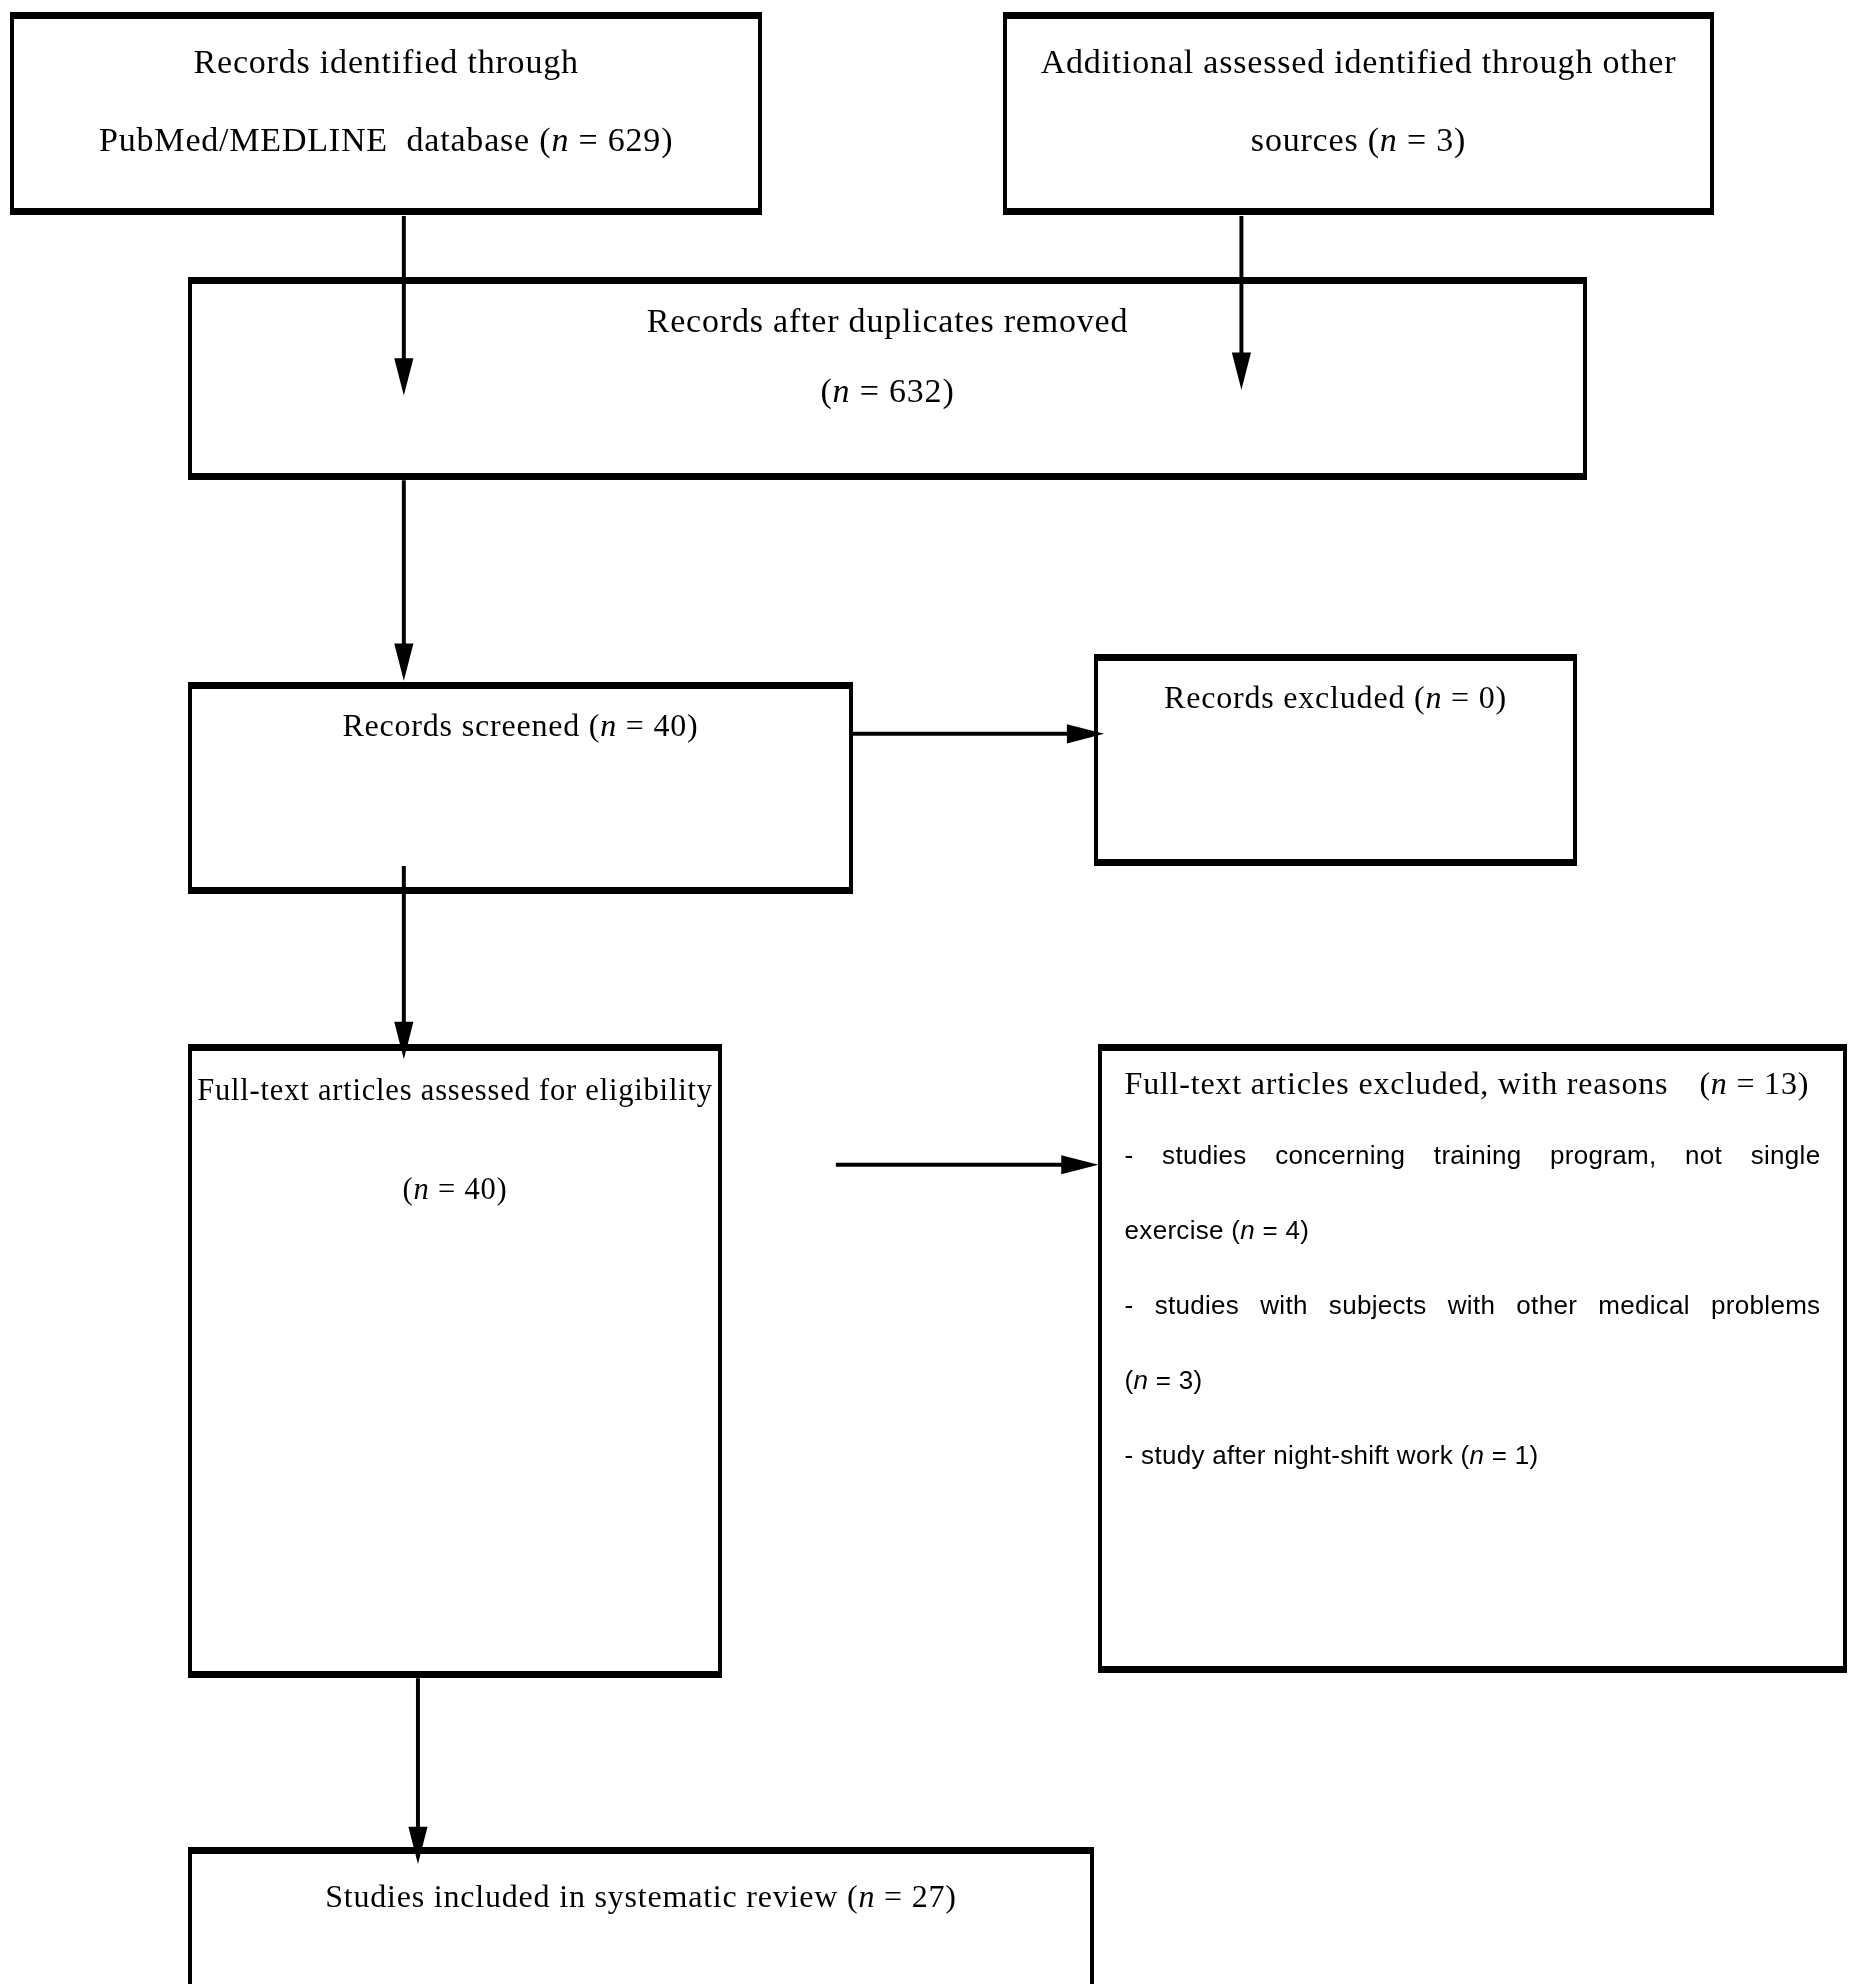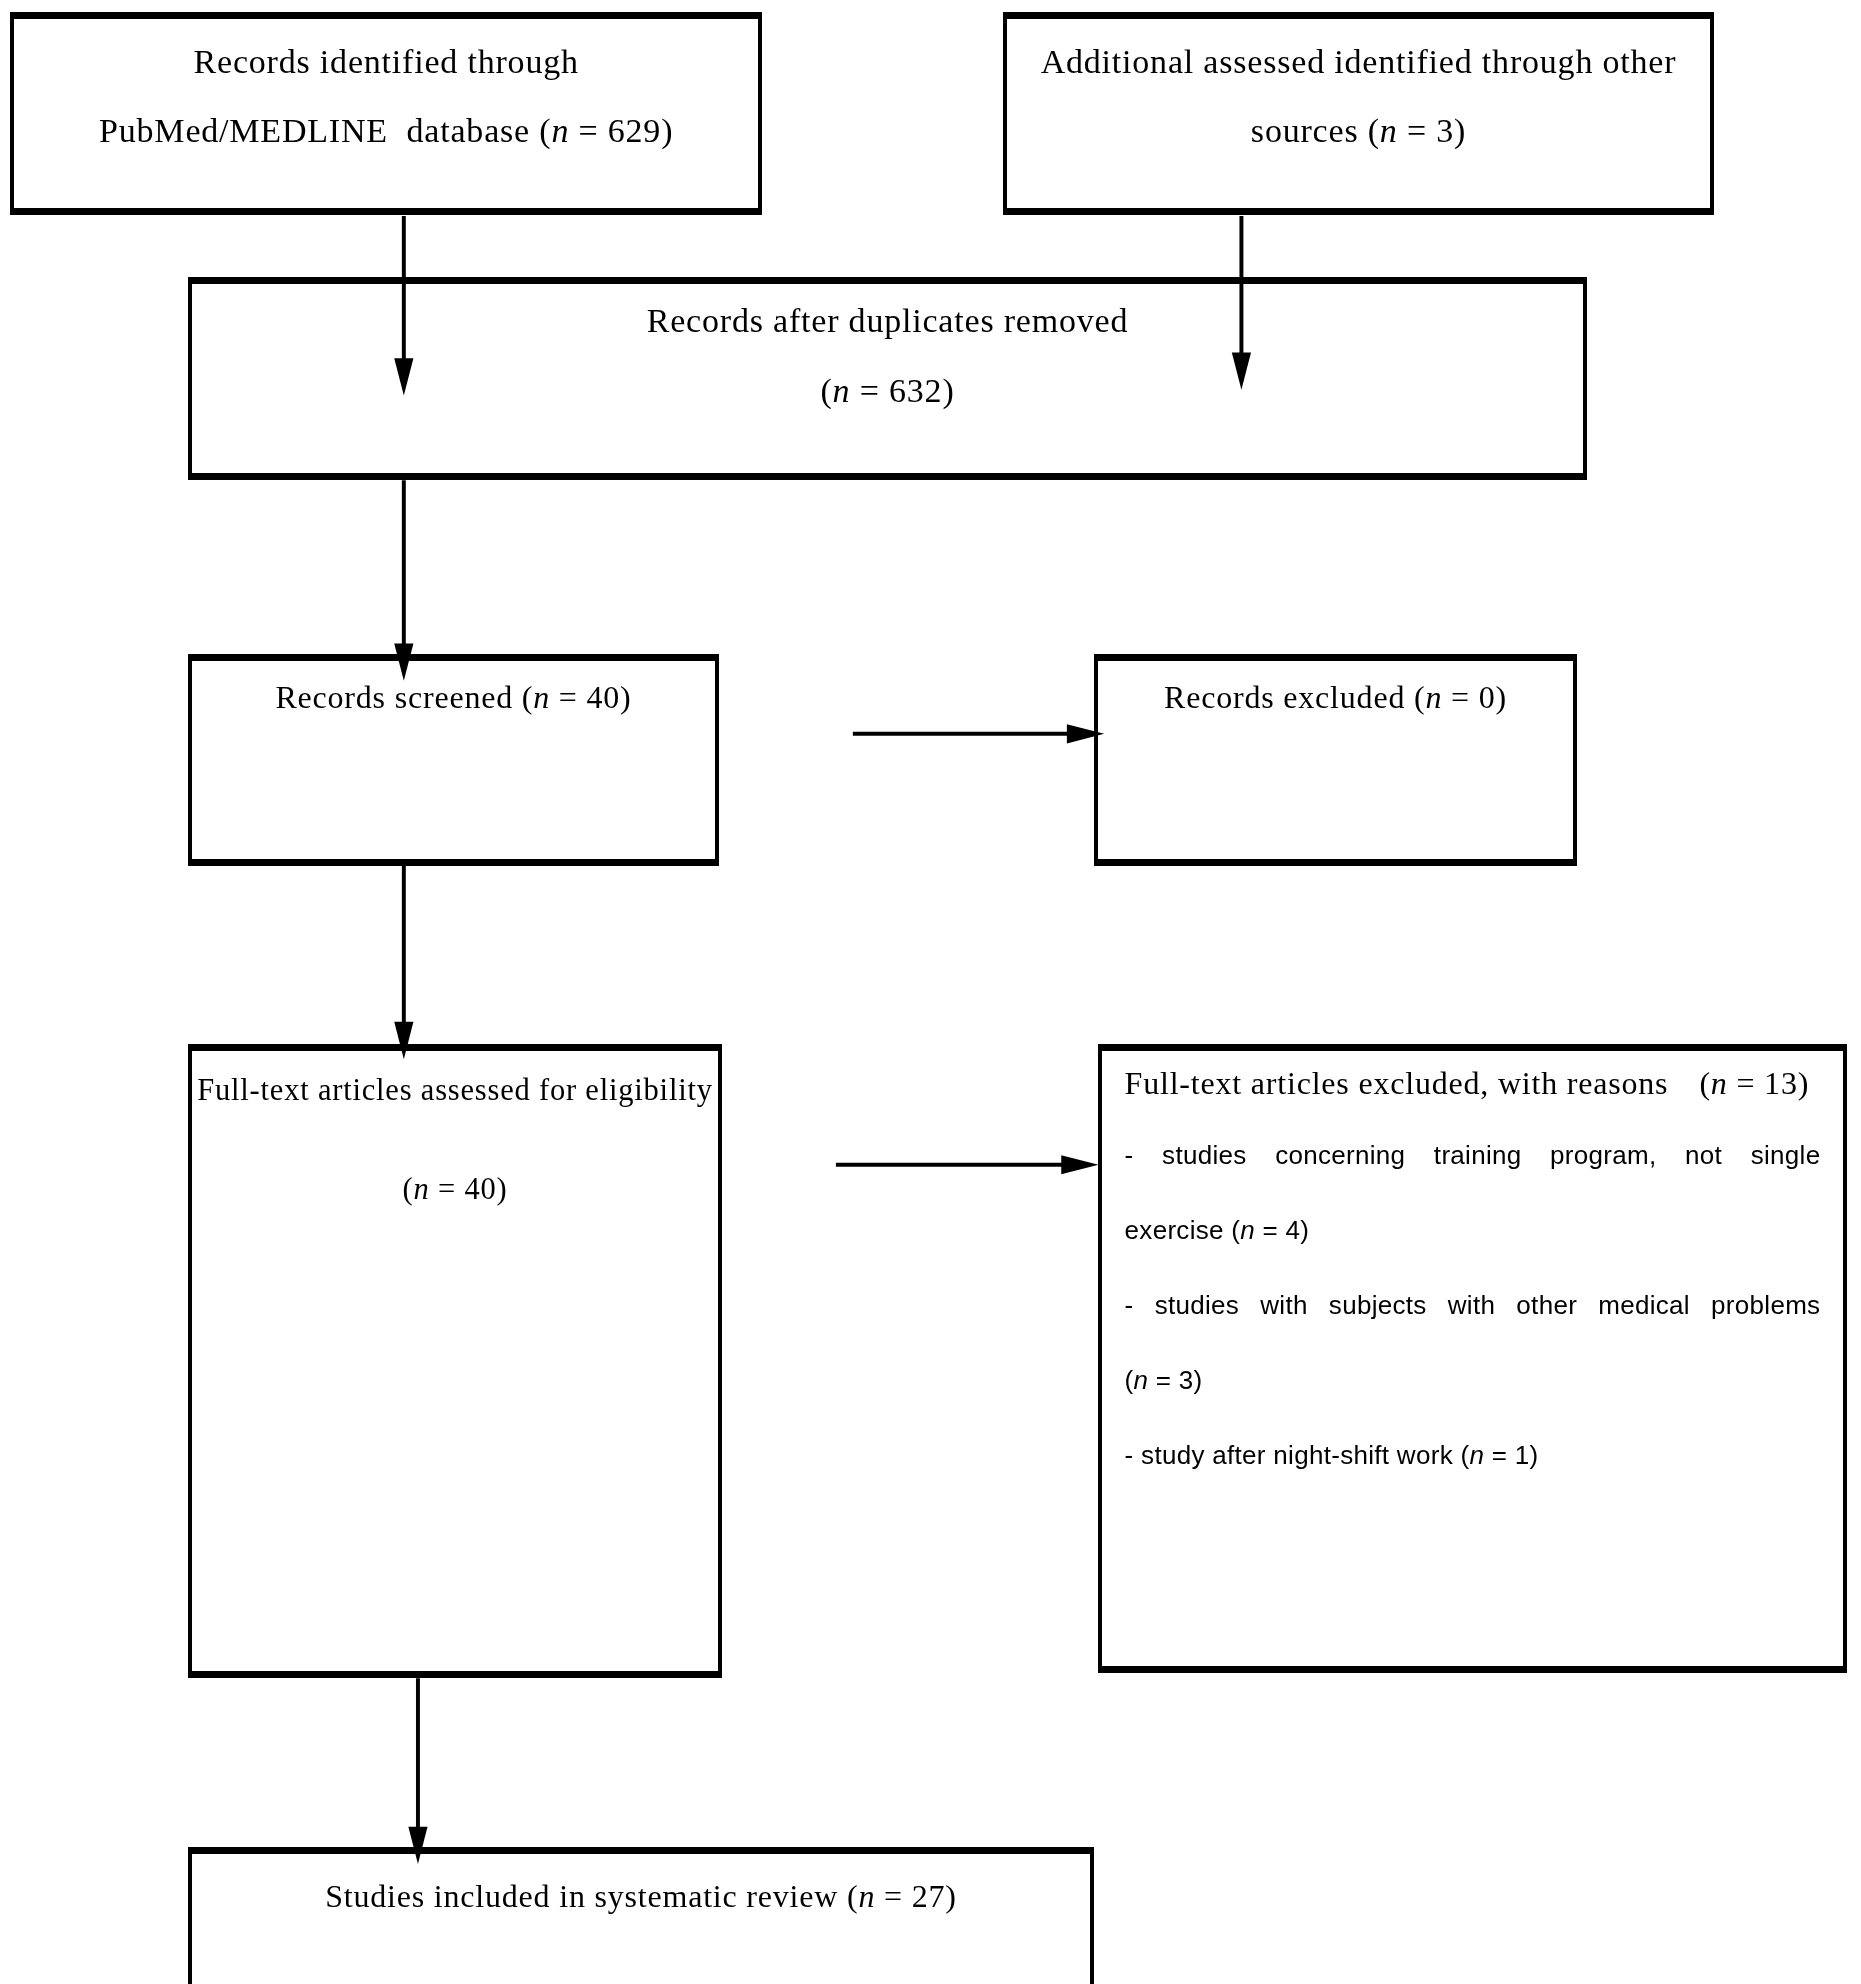--- a/index.html
+++ b/index.html
@@ -22,21 +22,21 @@
   .lines { display: flex; flex-direction: column; align-items: center; }
   .hline {
     white-space: pre;
     letter-spacing: 0.8px;
     line-height: 45px;
   }
   .fs60 { font-size: 34px; }
   .fs56 { font-size: 32px; }
   .fs54 { font-size: 30.5px; }
   
-  #box-identified .lines, #box-additional .lines { padding-top: 20px; gap: 24px; }
+  #box-identified .lines, #box-additional .lines { padding-top: 20px; gap: 33px; }
   #box-dedup .lines { padding-top: 14px; gap: 25.4px; }
   #box-screened .lines, #box-excluded .lines { padding-top: 14px; }
   #box-fulltext .lines { padding-top: 17px; gap: 54px; }
   #box-included .lines { padding-top: 20px; }
   #box-ft-excluded { text-align: center; padding: 11.3px 22.6px 0 22.6px; }
   #box-ft-excluded .titles { display: flex; align-items: center; gap: 31px; padding-top: 0; }
   #box-ft-excluded .titles .hline { line-height: 42px; }
   .reasons {
     margin-top: 14px;
     text-align: left;
@@ -81,21 +81,21 @@
     </div>
   </div>
 
   <div class="box fs60" id="box-dedup" style="left:188px; top:277px; width:1399px; height:203px;">
     <div class="lines">
       <div class="hline">Records after duplicates removed</div>
       <div class="hline">(<i>n</i> = 632)</div>
     </div>
   </div>
 
-  <div class="box fs56" id="box-screened" style="left:188px; top:654px; width:531px; height:212px;">
+  <div class="box fs56" id="box-screened" style="left:188px; top:682px; width:665px; height:212px;">
     <div class="lines">
       <div class="hline">Records screened (<i>n</i> = 40)</div>
     </div>
   </div>
 
   <div class="box fs56" id="box-excluded" style="left:1094px; top:654px; width:483px; height:212px;">
     <div class="lines">
       <div class="hline">Records excluded (<i>n</i> = 0)</div>
     </div>
   </div>

